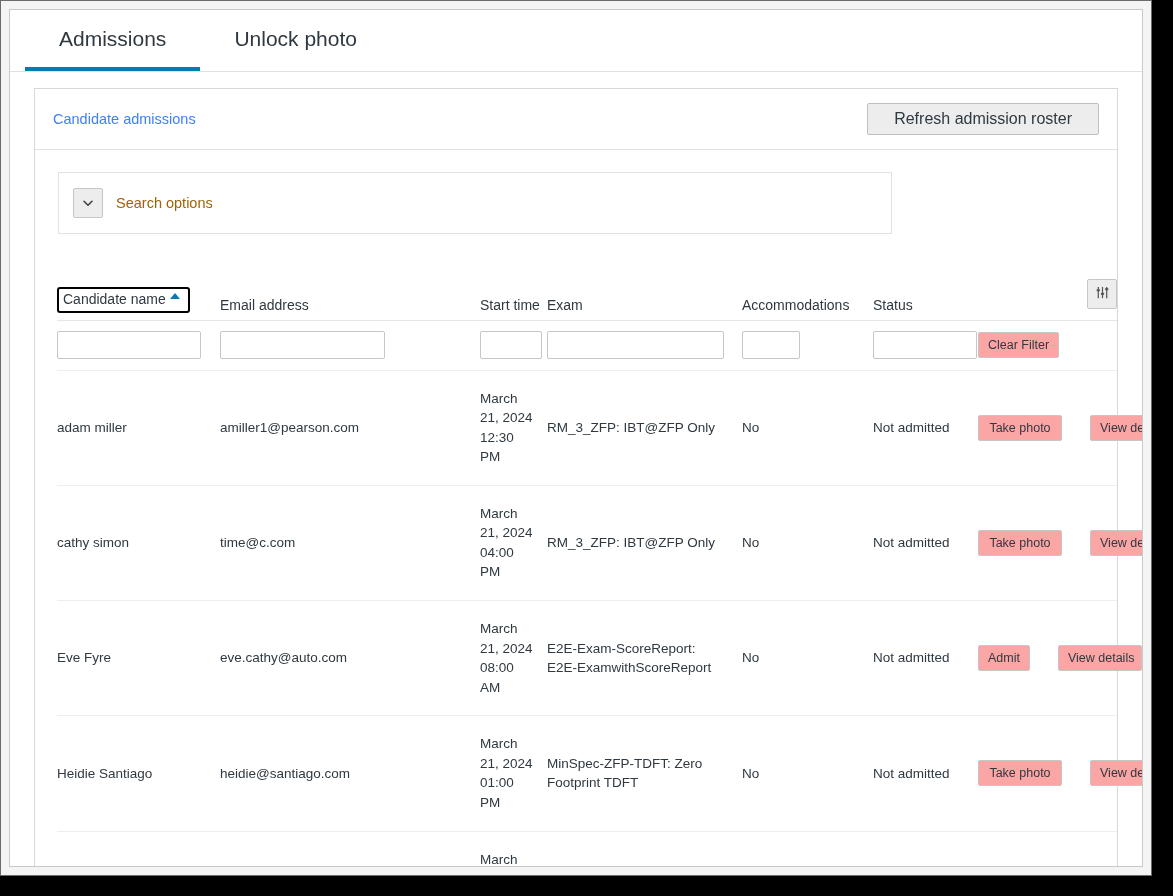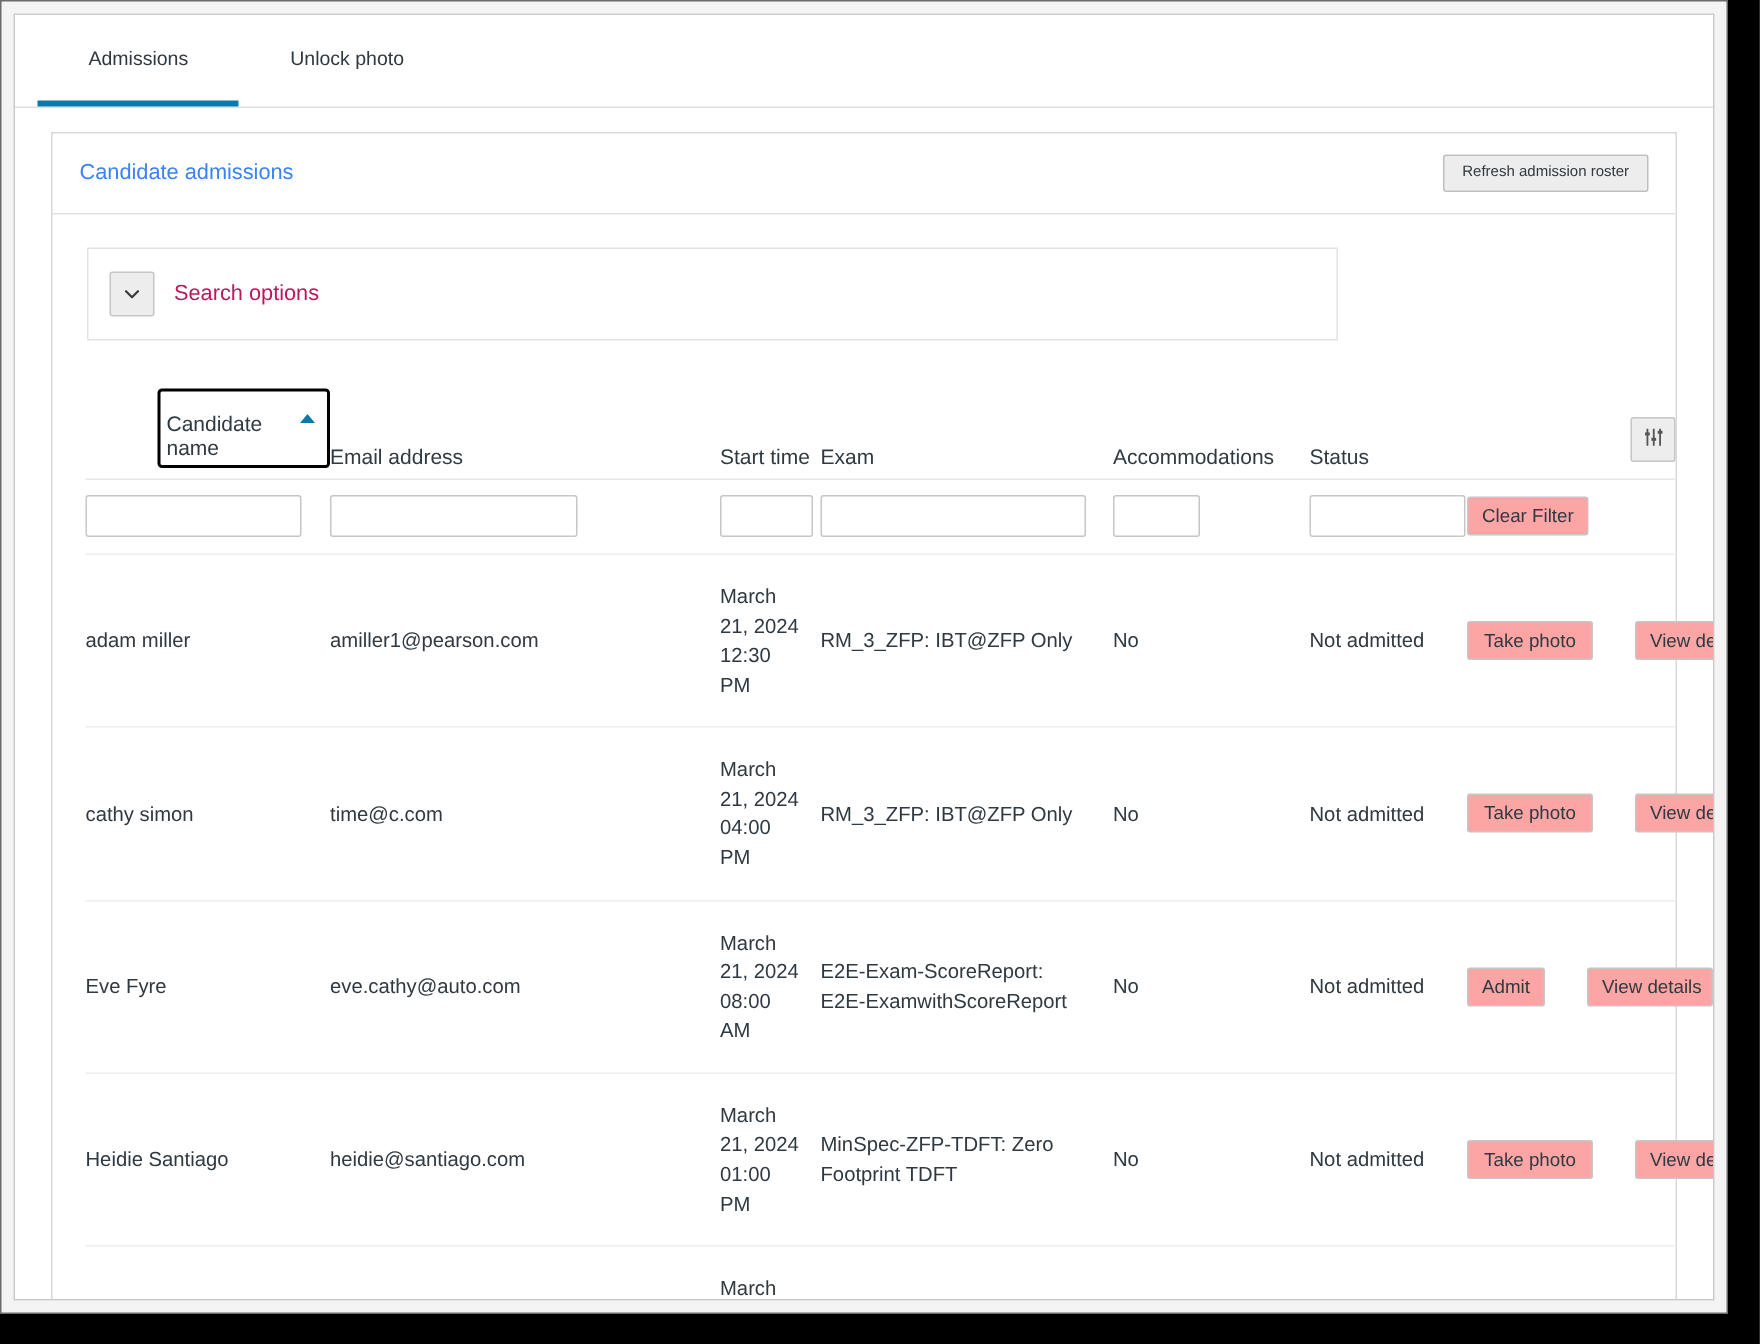--- a/index.html
+++ b/index.html
@@ -36,21 +36,21 @@
   .tabbar {
     display: flex;
     align-items: stretch;
     border-bottom: 1px solid #e0e0e0;
     height: 62px;
     padding-left: 15px;
   }
   .tab {
     display: flex; align-items: center; justify-content: center;
     padding: 0 34px;
-    font-size: 13px;
+    font-size: 21px;
     color: #2f3941;
     cursor: pointer;
     border-bottom: 4px solid transparent;
     user-select: none;
   }
   .tab.active {
     border-bottom-color: #0a7aad;
     color: #2f3941;
   }
   
@@ -61,26 +61,26 @@
   }
   .card-head {
     display: flex; align-items: center; justify-content: space-between;
     padding: 14px 18px;
     border-bottom: 1px solid #e2e2e2;
     min-height: 52px;
   }
   .card-title { font-size: 14.5px; color: #3b82f6; }
   .btn {
     font-family: "Liberation Sans", sans-serif;
-    font-size: 10px;
+    font-size: 16px;
     color: #2f3941;
     background: #ededed;
     border: 1px solid #bfbfbf;
     border-radius: 2px;
-    padding: 5px 12px;
+    padding: 5px 26px;
     cursor: pointer;
     line-height: 1.25;
     white-space: nowrap;
   }
   .card-body { padding: 22px 22px 10px 22px; }
   
   .search-panel {
     border: 1px solid #e2e2e2;
     height: 62px;
     display: flex; align-items: center;
@@ -90,40 +90,39 @@
   }
   .chev-btn {
     width: 30px; height: 30px;
     border: 1px solid #c6c6c6;
     background: #ededed;
     border-radius: 2px;
     display: flex; align-items: center; justify-content: center;
     cursor: pointer;
   }
   .chev-btn svg { display: block; }
-  .search-label { margin-left: 13px; font-size: 14.5px; color: #be185d; }
+  .search-label { margin-left: 13px; font-size: 14.5px; color: #a16207; }
   
   table.roster { border-collapse: collapse; width: 1060px; margin-top: 32px; table-layout: fixed; }
   table.roster th {
     text-align: left;
     font-weight: normal;
     font-size: 14px;
     color: #2f3941;
     vertical-align: bottom;
     padding: 0 0 7px 0;
     border-bottom: 1px solid #e6e6e6;
     height: 54px;
   }
   th.sorted { border-bottom: 3px solid #0a7aad; }
   .th-sort {
     display: inline-flex; align-items: center; gap: 4px;
     border: 2px solid #000; border-radius: 3px;
-    padding: 13px 8px 3px 4px;
+    padding: 2px 8px 3px 4px;
     line-height: 1.2;
-    margin-left: 48px;
   }
   .caret-up {
     width: 0; height: 0;
     border-left: 5px solid transparent;
     border-right: 5px solid transparent;
     border-bottom: 6px solid #0a7aad;
     align-self: flex-start;
     margin-top: 2px;
   }
   .icon-btn {

